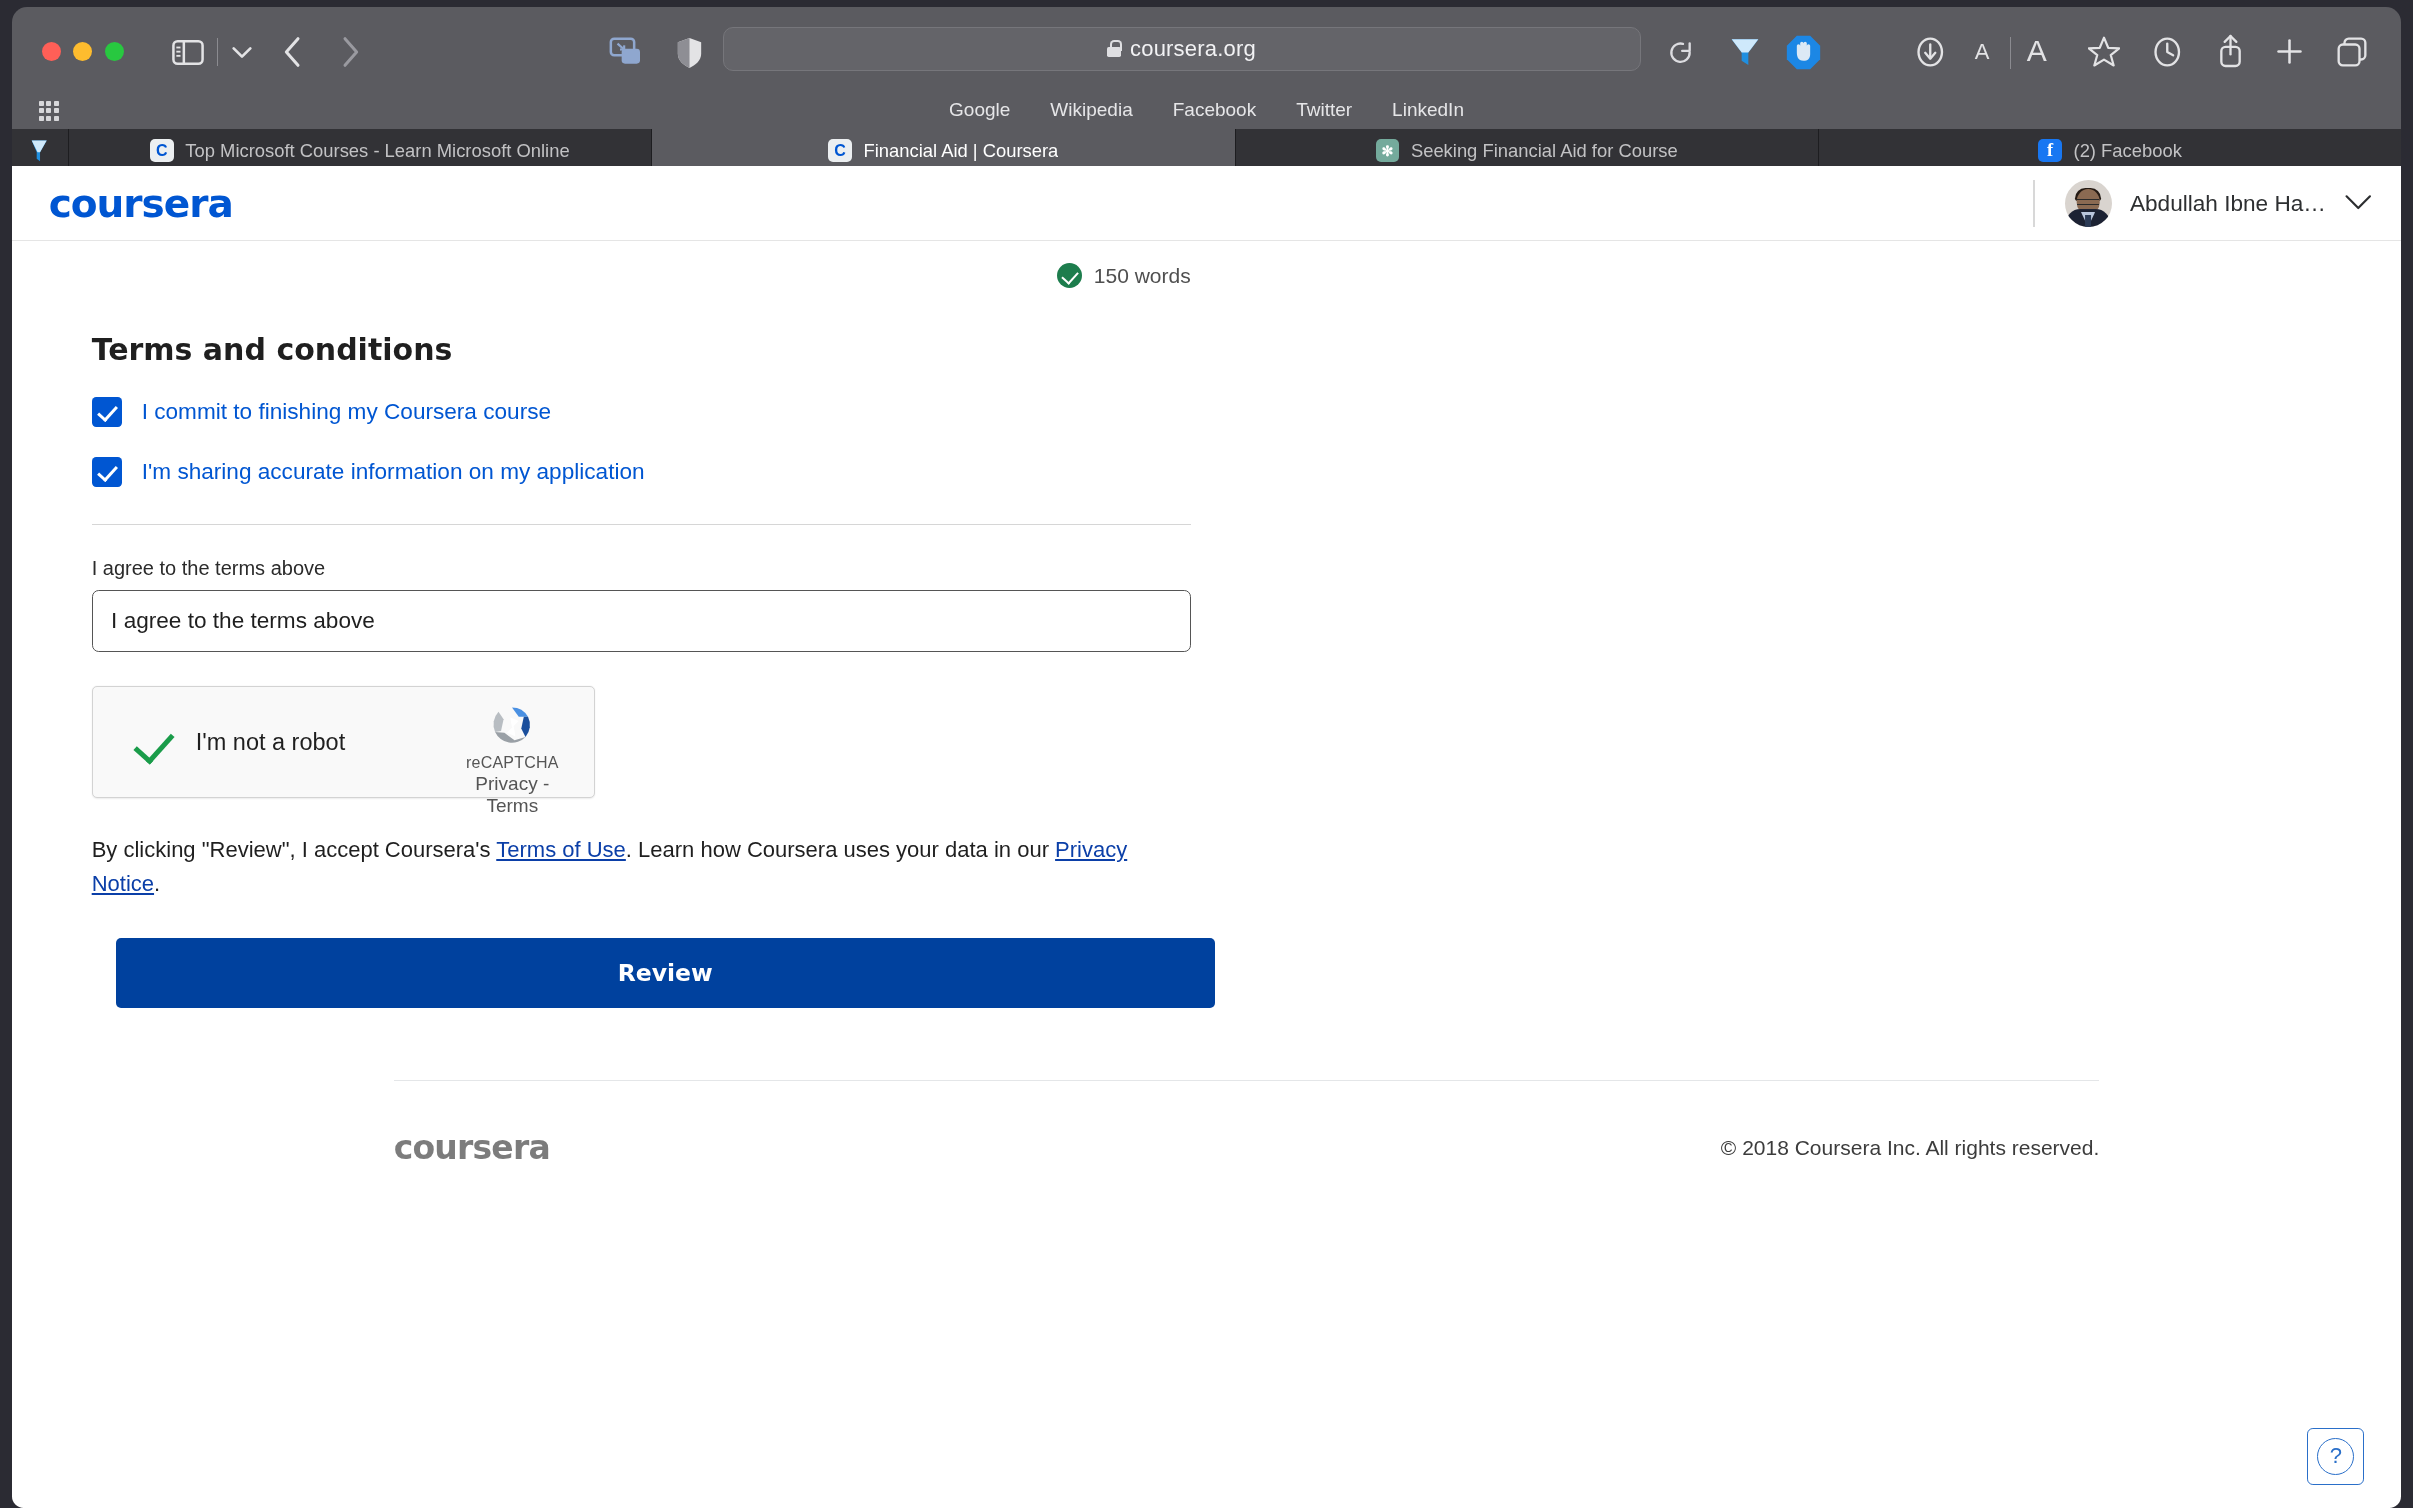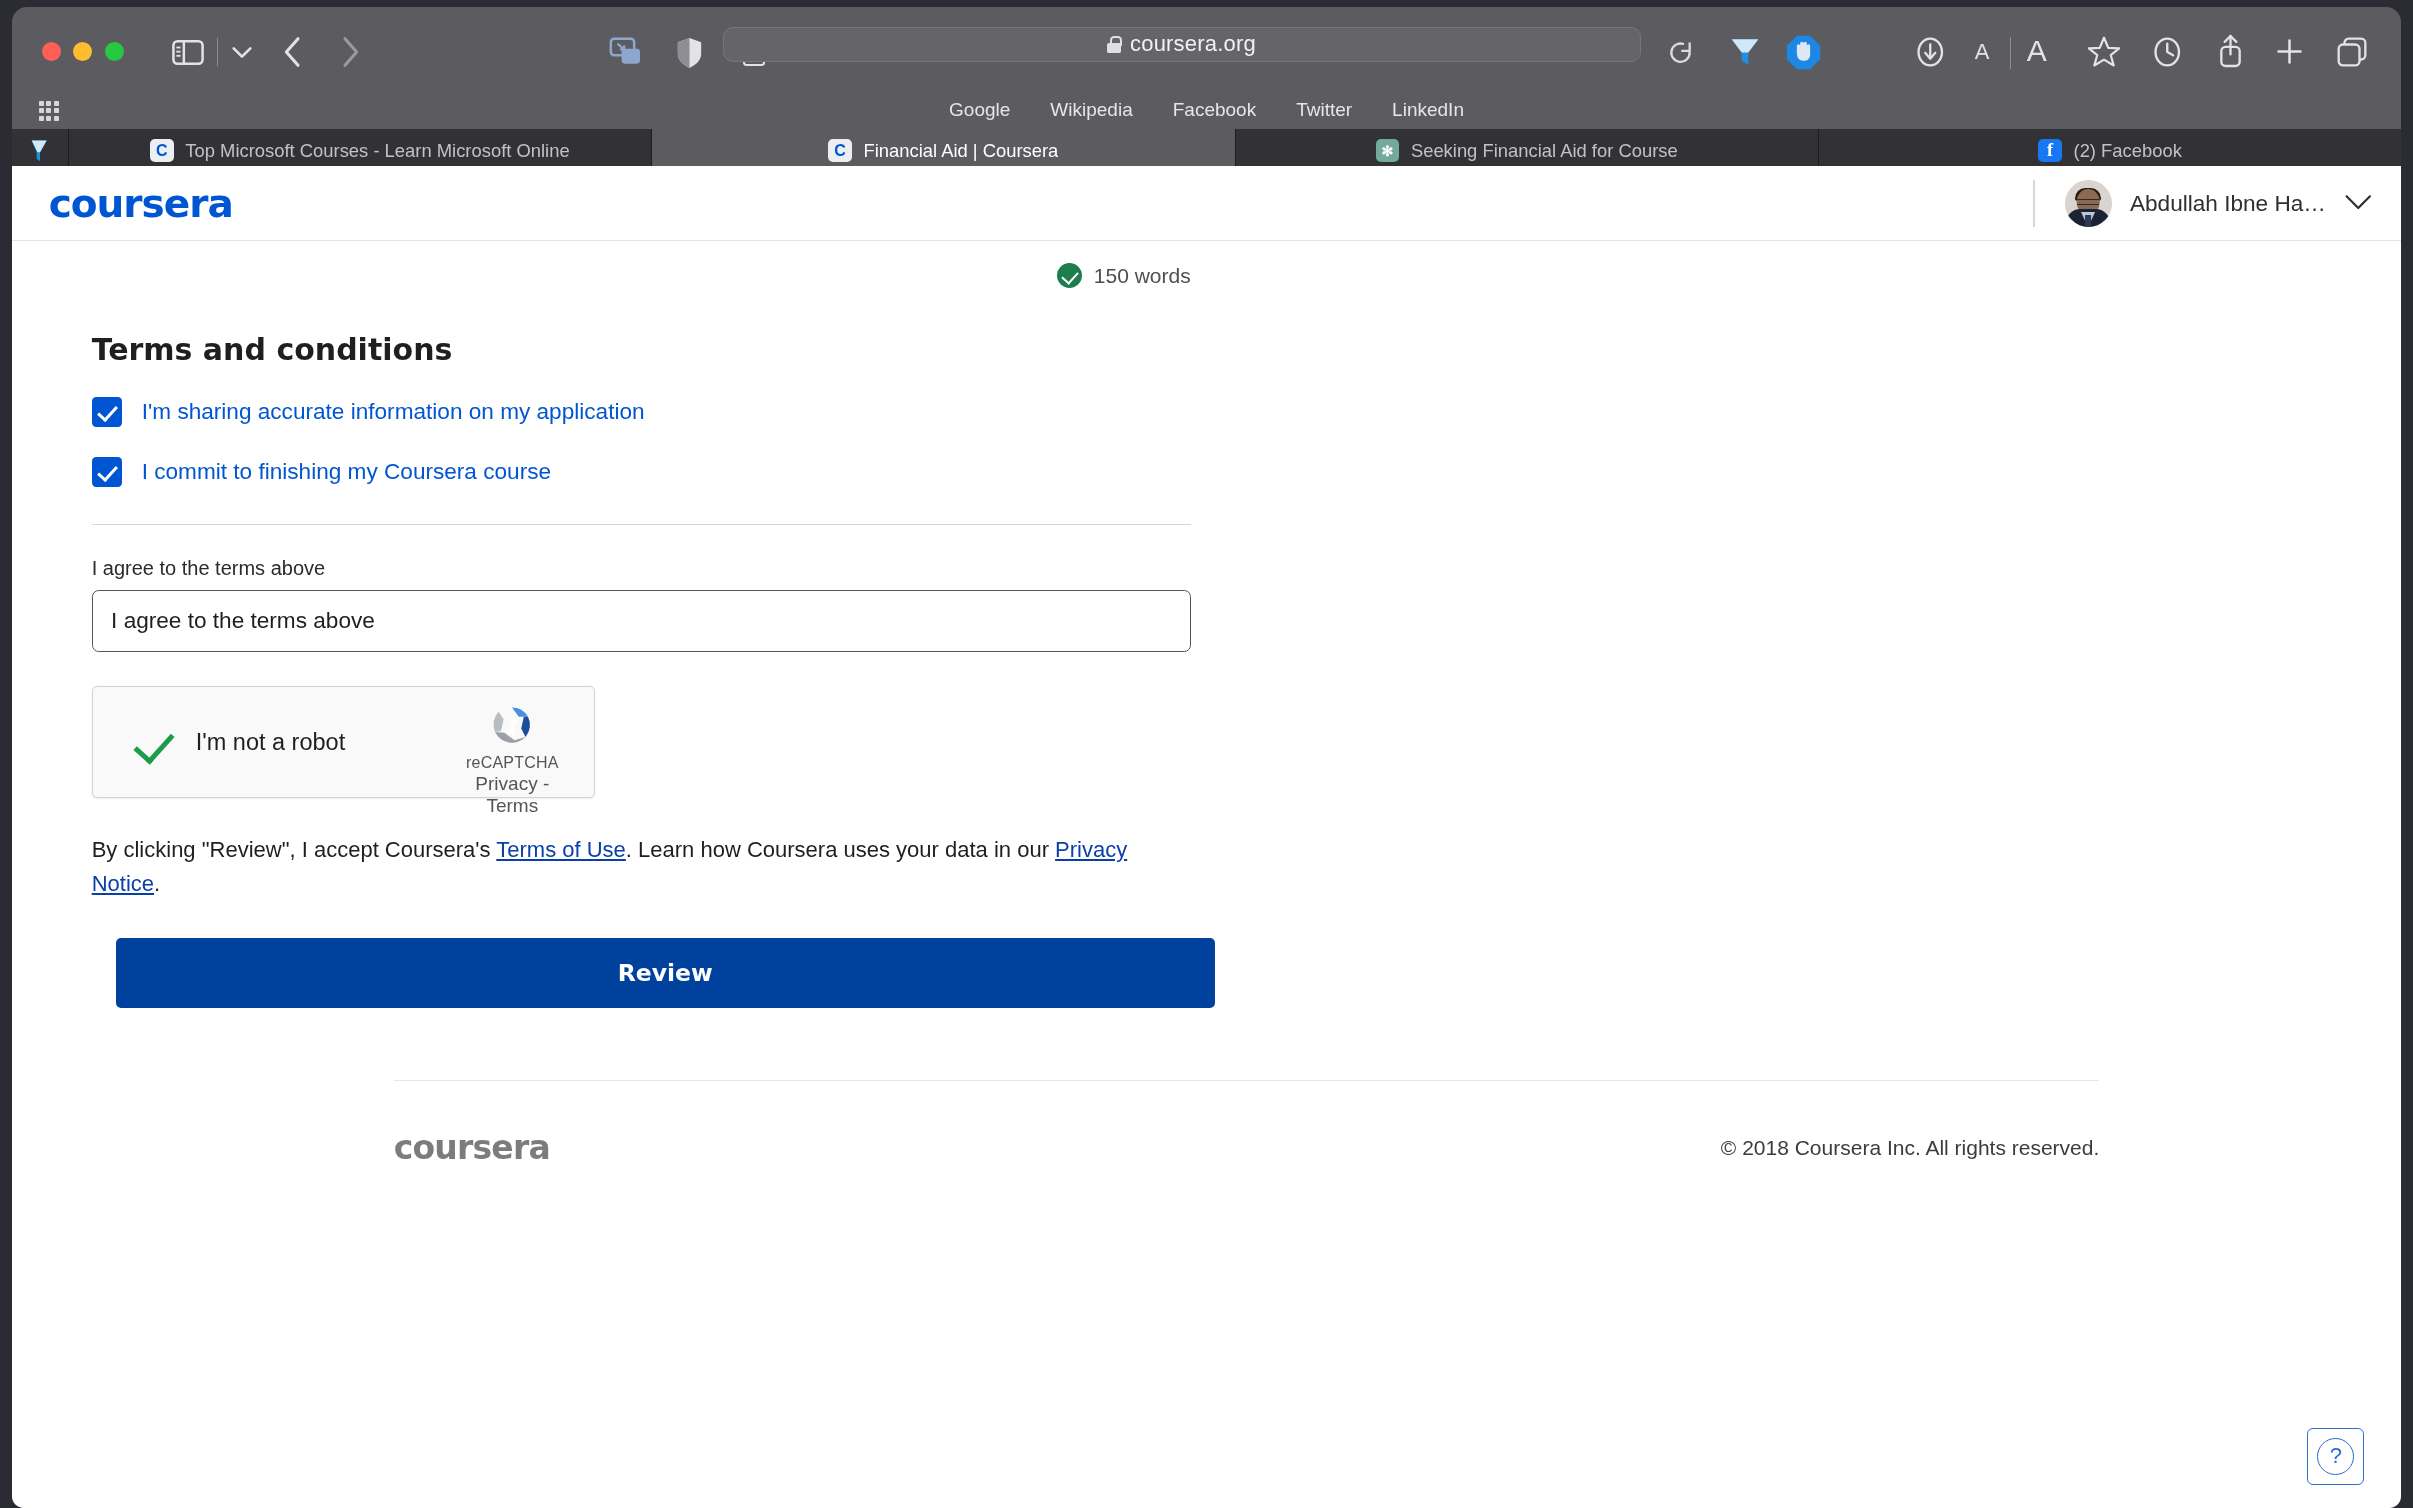--- a/index.html
+++ b/index.html
@@ -39,21 +39,21 @@
     color: #e3e3e5;
     display: flex; align-items: center; justify-content: center;
   }
   .vsep {
     position: absolute; width: 1.7px; height: 28.5px;
     background: #8b8b90; top: 31px;
   }
 
   .urlbar {
     position: absolute;
-    left: 711px; top: 20px; width: 918px; height: 35px;
+    left: 711px; top: 20px; width: 918px; height: 44px;
     background: #646469;
     border: 1.3px solid #76767b;
     border-radius: 10px;
     display: flex; align-items: center; justify-content: center;
   }
   .urlbar .url-text {
     color: #f2f2f4; font-size: 22px; letter-spacing: 0.2px;
   }
   .lock-glyph {
     width: 13.4px; height: 17px; margin-right: 9.2px;
@@ -562,26 +562,26 @@
 
         <div class="wordcount">
           <span class="check-circle"></span>
           <span>150 words</span>
         </div>
 
         <h2 class="section-title">Terms and conditions</h2>
 
         <div class="checkrow">
           <span class="cbox"></span>
-          <span class="cbox-label">I'm sharing accurate information on my application</span>
+          <span class="cbox-label">I commit to finishing my Coursera course</span>
         </div>
 
         <div class="checkrow">
           <span class="cbox"></span>
-          <span class="cbox-label">I commit to finishing my Coursera course</span>
+          <span class="cbox-label">I'm sharing accurate information on my application</span>
         </div>
 
         <hr class="rule">
 
 
         <div class="field-label">I agree to the terms above</div>
 
         <input class="text-input" type="text" value="I agree to the terms above" style="">
 
         <div class="recaptcha">

